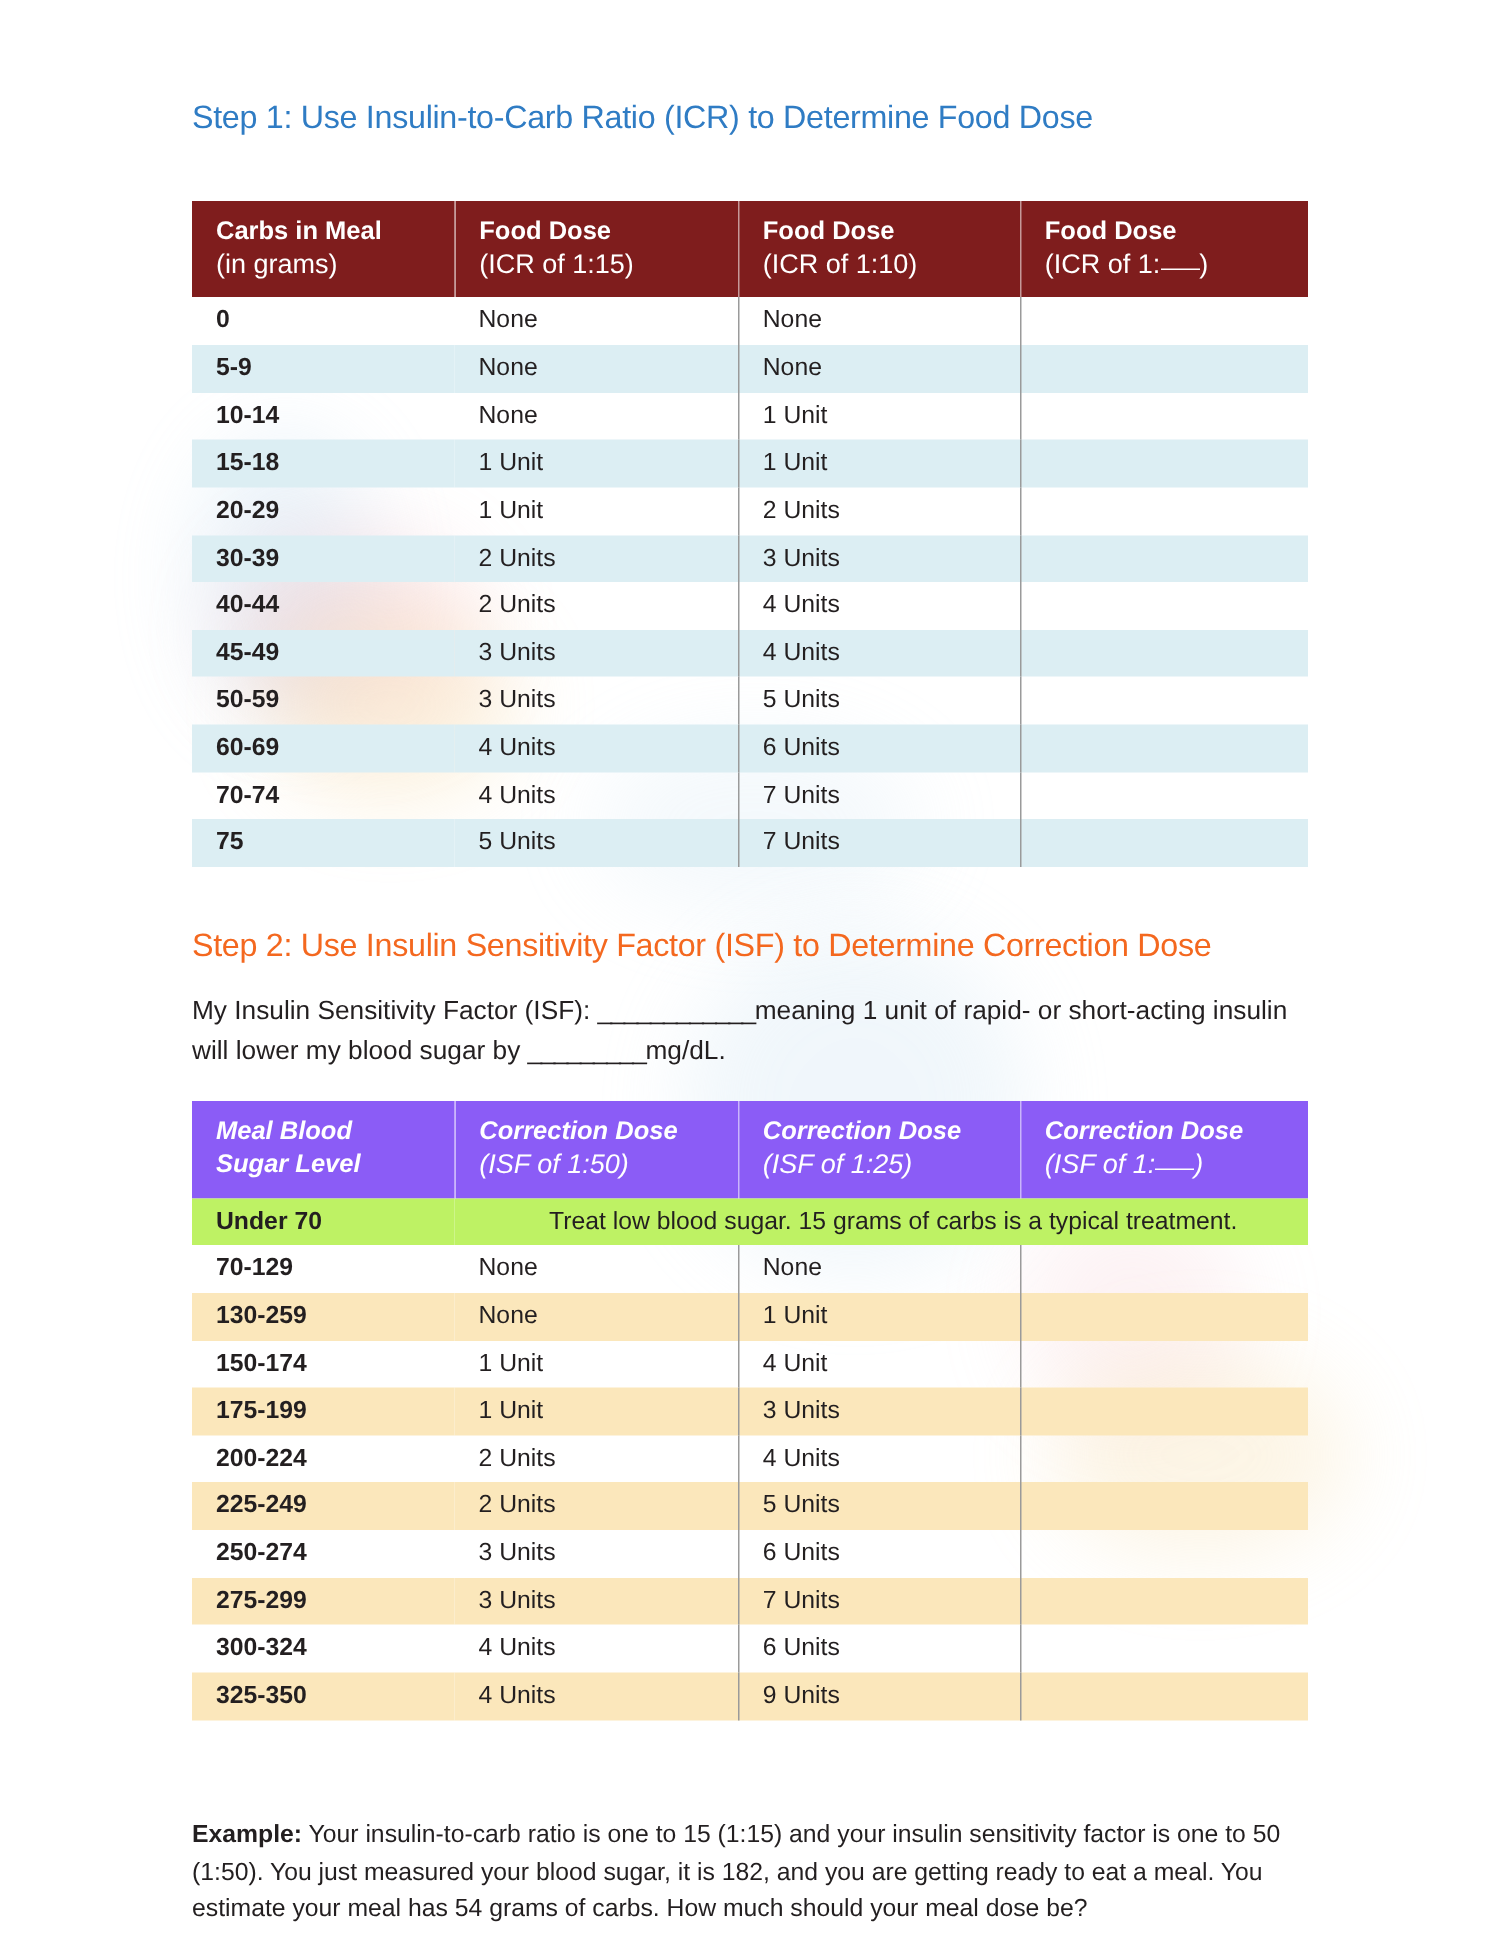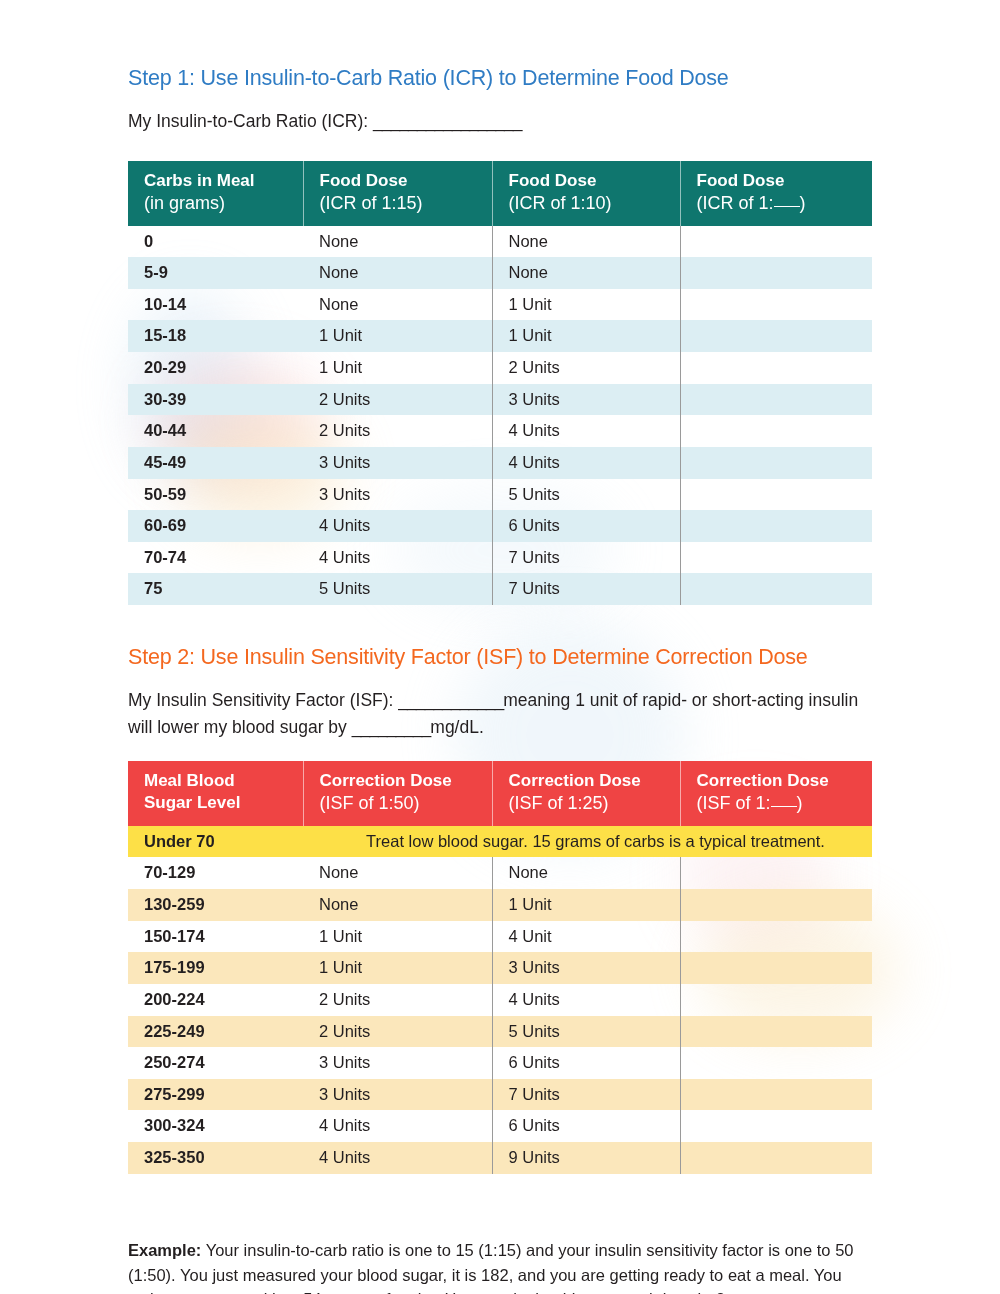--- a/index.html
+++ b/index.html
@@ -74,38 +74,38 @@
   }
   table.dose thead th:last-child { border-right: none; }
   th .sub {
     display: block;
     font-weight: normal;
     font-size: 18px;
     padding-top: 1px;
   }
   th .ul { border-bottom: 1.6px solid #ffffff; display: inline-block; width: 26px; vertical-align: 2px; }
 
-  .tbl-blue thead th { background: #0f766e; }
-  .tbl-orange thead th { background: #ef4444; }
+  .tbl-blue thead th { background: #7f1d1d; }
+  .tbl-orange thead th { background: #8b5cf6; font-style: italic; }
 
   table.dose tbody td {
     padding: 5px 0 6px 16px;
     vertical-align: middle;
     line-height: 1.25;
     border-right: 1px solid #9a9a9a;
     height: 28px;
   }
   table.dose tbody td:last-child { border-right: none; text-align: center; }
   table.dose tbody td.col1 {
     font-weight: bold;
     border-right: none;
   }
   .tbl-blue tbody tr:nth-child(even) td { background: #dceef3; }
   .tbl-orange tbody tr:nth-child(odd) td { background: #fbe7bb; }
-  .tbl-orange tbody tr.treat td { background: #fde047; }
+  .tbl-orange tbody tr.treat td { background: #bef264; }
   td.treat-span {
     font-weight: normal;
     text-align: left;
     padding-left: 16px;
   }
 
   
   .example {
     font-size: 16.5px;
     line-height: 1.48;
@@ -125,21 +125,20 @@
 <div class="blob blob-g"></div>
 <div class="blob blob-d"></div>
 <div class="blob blob-f"></div>
 <div class="blob blob-e"></div>
 
 <div class="page">
   <div class="content" style="top:66px;">
 
     <h2 class="step step-blue">Step 1: Use Insulin-to-Carb Ratio (ICR) to Determine Food Dose</h2>
     <div class="sp-h2-lead"></div>
-    <p class="lead"><span>My Insulin-to-Carb Ratio (ICR): </span><span class="blank">_________________</span></p>
     <div class="sp-lead-tbl"></div>
 
     <table class="dose tbl-blue">
       <colgroup>
           <col class="c1">
           <col class="c2">
           <col class="c3">
           <col class="c4">
         </colgroup>
       <thead>

